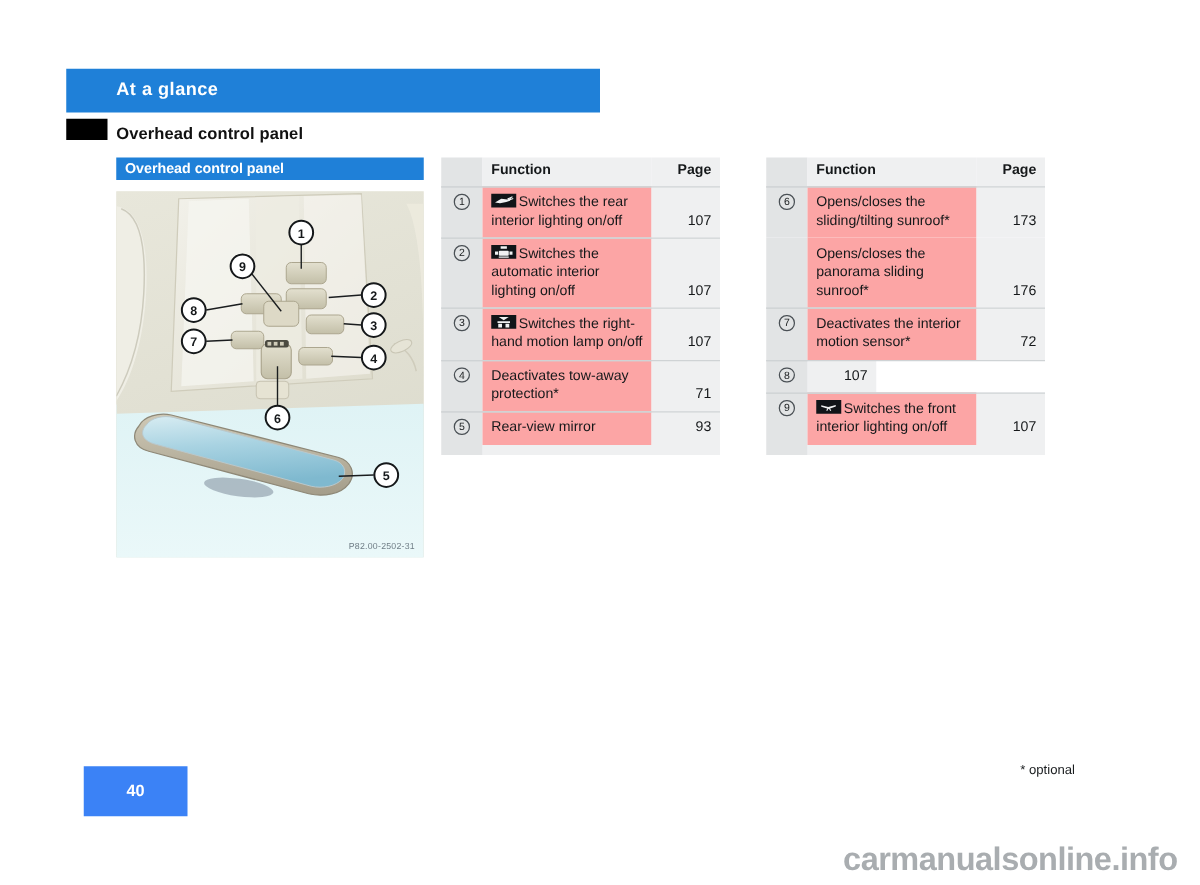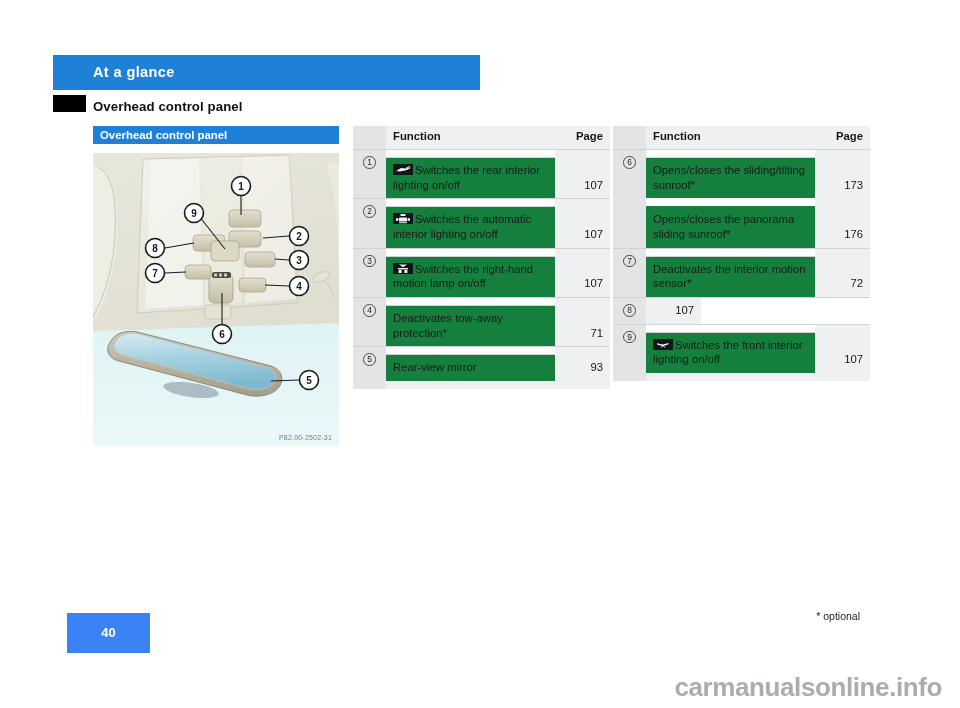--- a/index.html
+++ b/index.html
@@ -77,21 +77,21 @@
     font-size: 7px;
     color: #6f7d86;
     font-family: "Liberation Sans", sans-serif;
     letter-spacing: 0.2px;
   }
 
   
   .tbl {
     position: absolute;
     top: 126px;
-    width: 257px;
+    width: 223px;
     font-size: 11.3px;
     color: #15181a;
     border-radius: 27px;
   }
   .tbl.left  { left: 353px; }
   .tbl.right { left: 613px; }
 
   .thead {
     display: flex;
     height: 23px;
@@ -106,25 +106,24 @@
   .trow { display: flex; align-items: stretch; position: relative; }
   .trow .c-num {
     width: 33px;
     background: #e2e4e5;
     padding-top: 6px;
     text-align: center;
     position: relative;
   }
   .trow .c-fn {
     flex: 1;
-    background: #15803d;
+    background: #fca5a5;
     padding: 6px 6px 6px 7px;
     line-height: 1.30;
     position: relative;
-    margin-top: 8px;
   }
   .trow .c-pg {
     width: 55px;
     background: #eff0f1;
     padding: 6px 7px 6px 0;
     text-align: right;
     display: flex;
     align-items: flex-end;
     justify-content: flex-end;
     line-height: 1.30;

